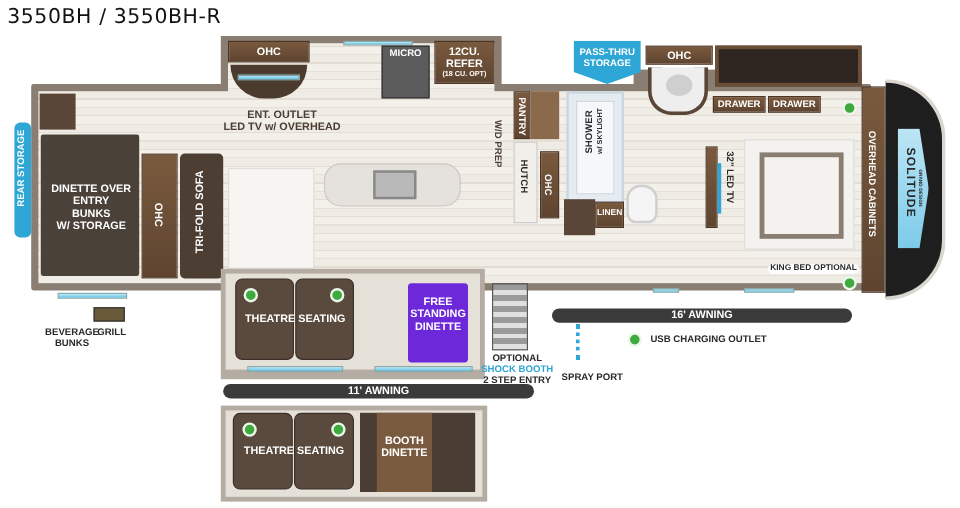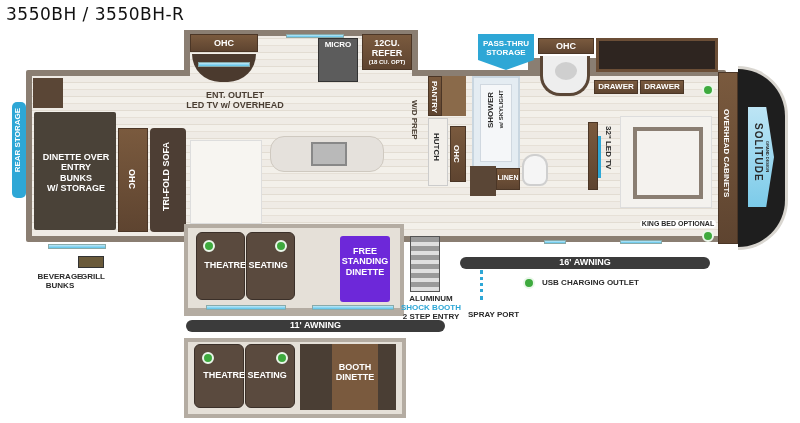--- a/index.html
+++ b/index.html
@@ -189,21 +189,21 @@
     </div>
   </div>
   <div class="led" style="left:312px;top:305px;width:82px;height:5px;"></div>
 
   <div class="awning" style="left:186px;top:320px;width:259px;height:12px;">
     <span>11' AWNING</span>
   </div>
 
   <div class="abs" style="left:410px;top:236px;width:30px;height:56px;background:repeating-linear-gradient(180deg,#9a9a9a 0 5px,#e0e0e0 5px 9px);border:1px solid #555;"></div>
   <div class="lbl black" style="left:396px;top:294px;width:70px;font-size:8px;">
-    <div>ALUMINUM</div>
+    <div>OPTIONAL</div>
     <div style="color:#2ea7d6;">SHOCK BOOTH</div>
     <div>2 STEP ENTRY</div>
   </div>
 
   <div class="awning" style="left:460px;top:257px;width:250px;height:12px;">
     <span>16' AWNING</span>
   </div>
 
   <div class="abs" style="left:480px;top:270px;width:6px;height:30px;border-left:3px dotted #2ea7d6;"></div>
   <div class="lbl black" style="left:468px;top:310px;width:60px;font-size:8px;text-align:left;">SPRAY PORT</div>
@@ -214,21 +214,21 @@
   <div class="wall" style="left:184px;top:338px;width:222px;height:80px;background:#b4aca2;"></div>
   <div class="abs" style="left:188px;top:342px;width:214px;height:72px;background:#e5e0d8;"></div>
   <div class="abs" style="left:194px;top:344px;width:102px;height:66px;">
     <div class="seat" style="left:0;top:0;width:50px;height:64px;"></div>
     <div class="seat" style="left:51px;top:0;width:50px;height:64px;"></div>
     <div class="lbl" style="left:0;top:26px;width:102px;font-size:9px;">THEATRE SEATING</div>
   </div>
   <div class="dot" style="left:202px;top:352px;"></div>
   <div class="dot" style="left:276px;top:352px;"></div>
   <div class="abs" style="left:300px;top:344px;width:96px;height:66px;background:#4a3e34;"></div>
-  <div class="abs" style="left:332px;top:344px;width:46px;height:66px;background:#7a5a3e;">
+  <div class="abs" style="left:314px;top:344px;width:46px;height:66px;background:#7a5a3e;">
     <div class="lbl" style="left:0;top:18px;width:46px;font-size:9px;">
       <div>BOOTH</div>
       <div>DINETTE</div>
     </div>
   </div>
 
   <div class="led" style="left:620px;top:240px;width:42px;height:4px;"></div>
   <div class="led" style="left:544px;top:240px;width:22px;height:4px;"></div>
   <div class="dot" style="left:702px;top:84px;"></div>
   <div class="dot" style="left:702px;top:230px;"></div>

